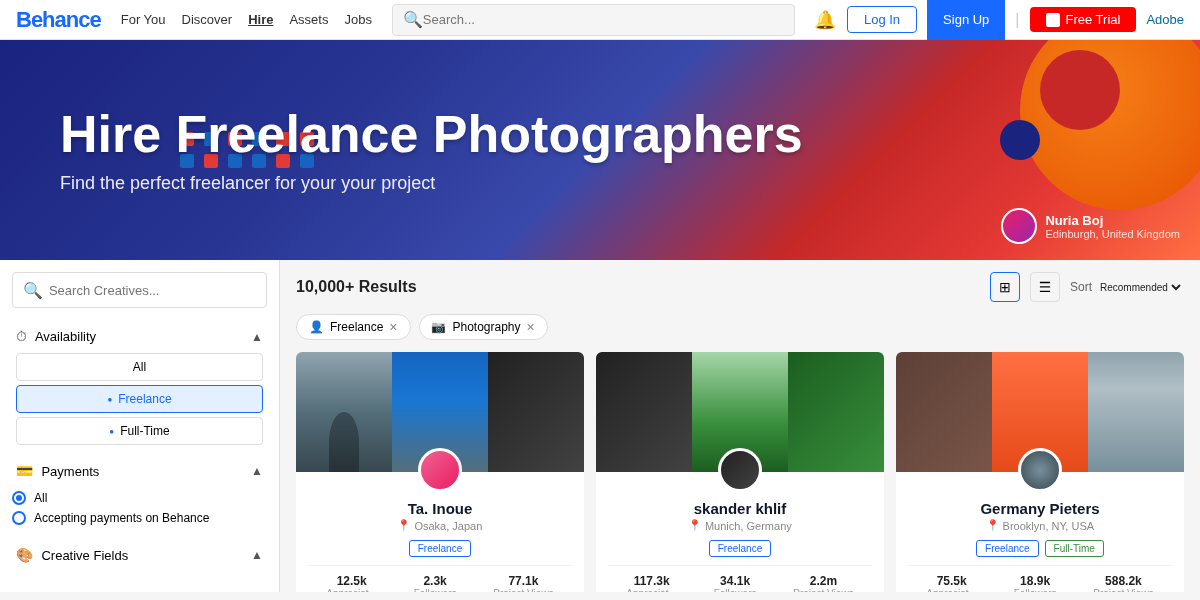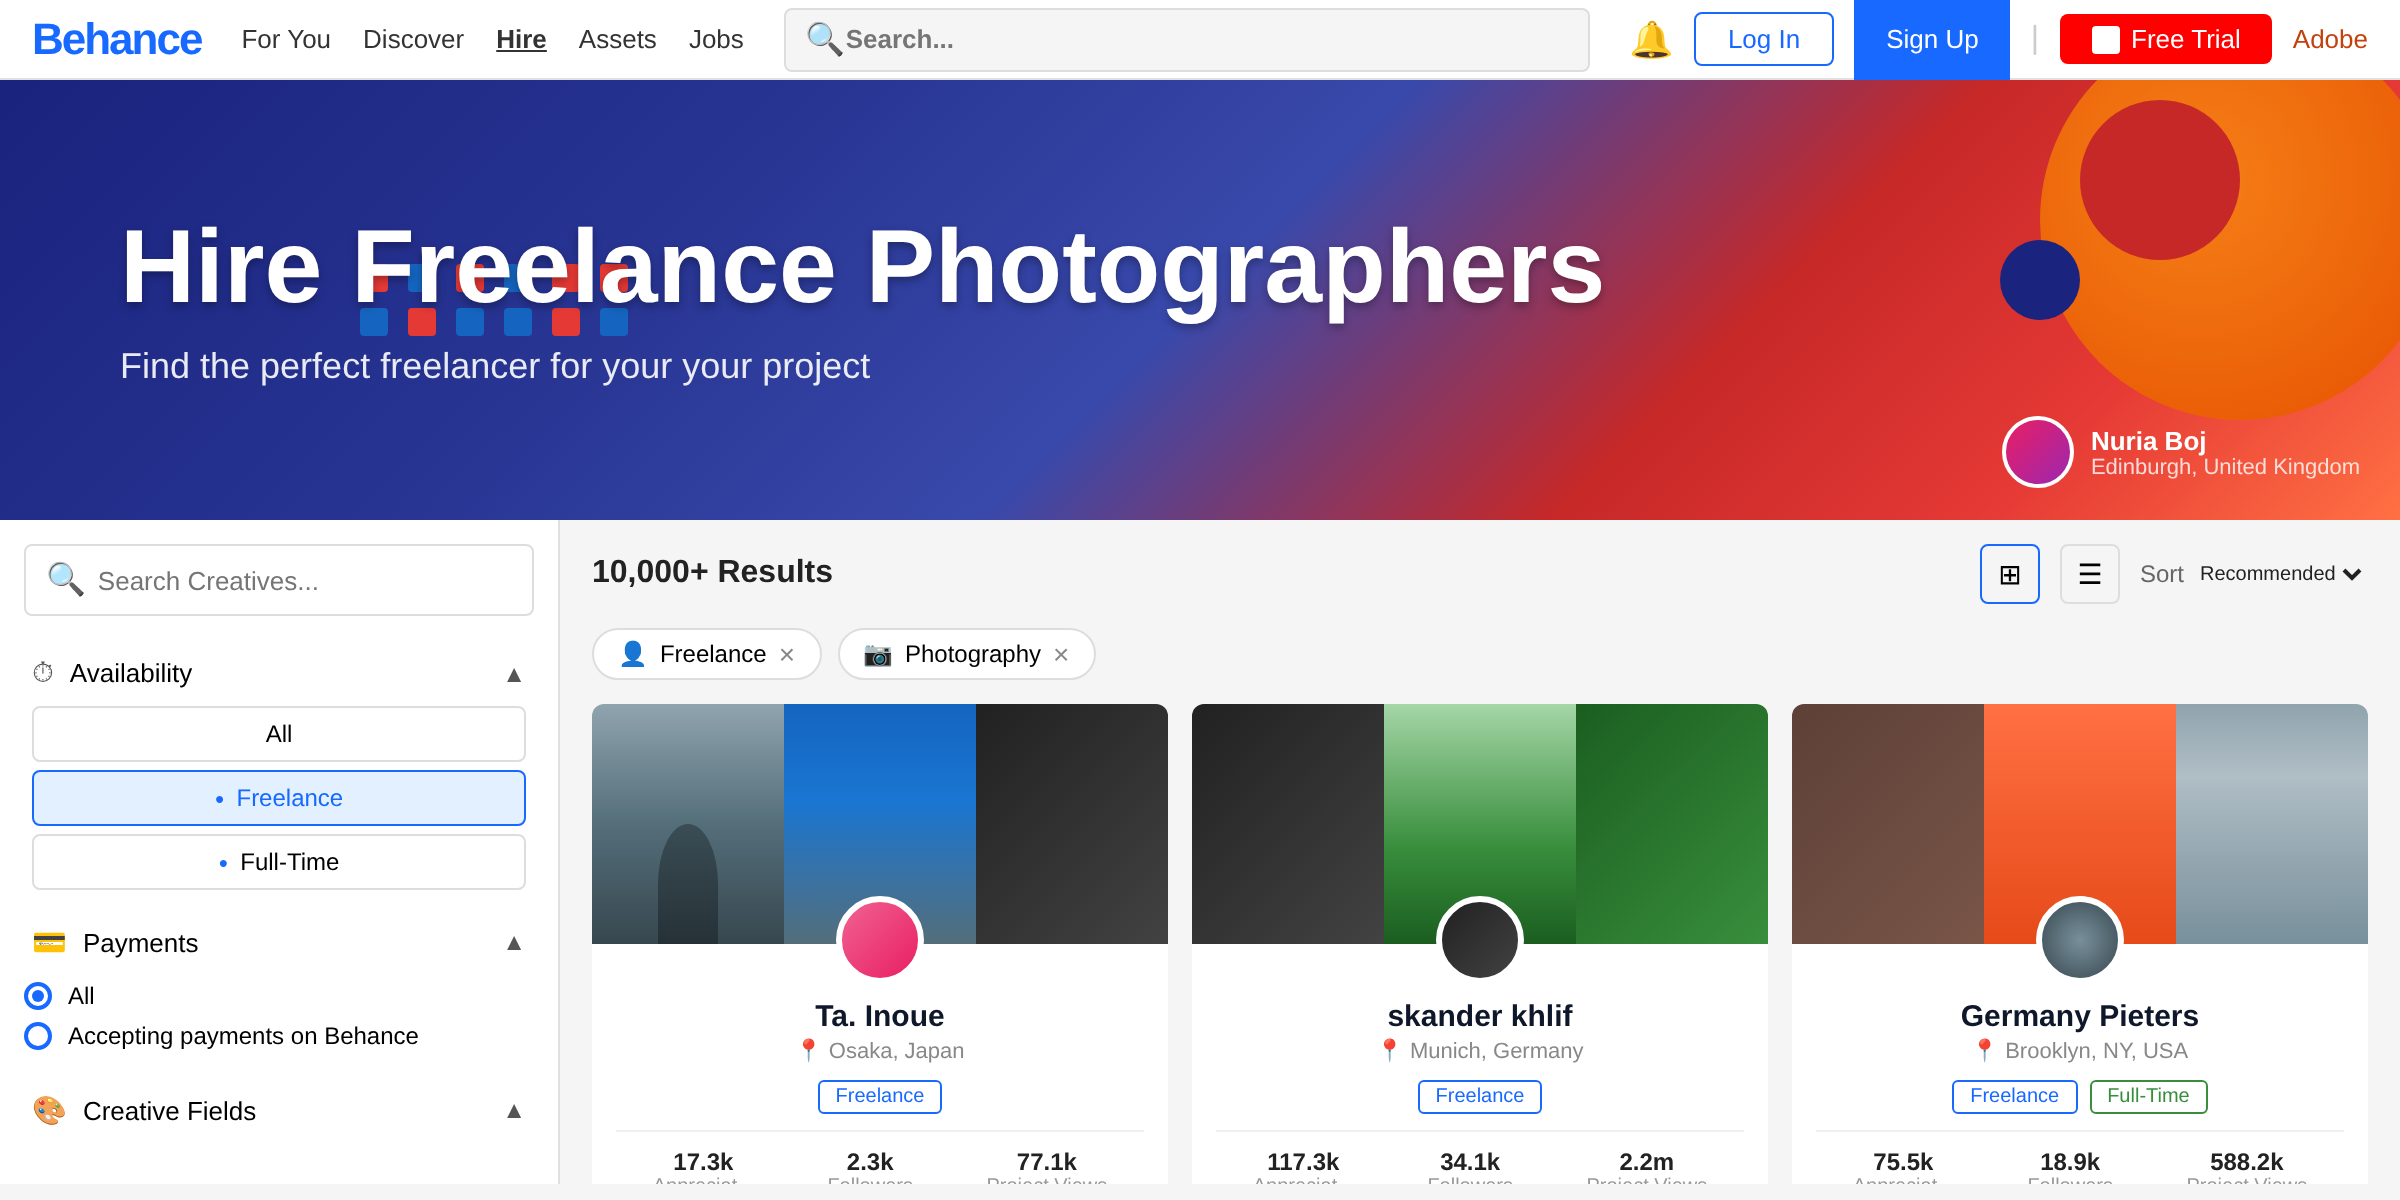--- a/index.html
+++ b/index.html
@@ -11,38 +11,38 @@
       padding: 0 16px; border-bottom: 1px solid #e0e0e0; gap: 20px;
     }
     .nav-logo { font-size: 22px; font-weight: 700; color: #1769ff; letter-spacing: -1px; }
     .nav-links { display: flex; gap: 16px; }
     .nav-link { font-size: 13px; color: #333; cursor: pointer; text-decoration: none; }
     .nav-search {
       flex: 1; display: flex; align-items: center; background: #f5f5f5;
       border: 1px solid #ddd; border-radius: 4px; padding: 0 10px; height: 32px;
     }
     .nav-search input {
-      border: none; background: transparent; outline: none; font-size: 13px; width: 100%; font-weight: bold;
+      border: none; background: transparent; outline: none; font-size: 13px; width: 100%;
     }
     .nav-right { display: flex; align-items: center; gap: 10px; }
     .btn-bell { background: none; border: none; font-size: 18px; cursor: pointer; color: #555; }
     .btn-login {
       background: #fff; border: 1px solid #1769ff; color: #1769ff;
       padding: 5px 16px; border-radius: 4px; font-size: 13px; cursor: pointer;
     }
     .btn-signup {
       background: #1769ff; border: none; color: #fff;
       padding: 18px 16px; border-radius: 4px; font-size: 13px; cursor: pointer;
     }
     .btn-freetrial {
       background: #ff0000; border: none; color: #fff;
       padding: 5px 16px; border-radius: 4px; font-size: 13px; cursor: pointer;
       display: flex; align-items: center; gap: 6px;
     }
-    .adobe-logo { font-size: 13px; color: #c2410c; }
+    .adobe-logo { font-size: 13px; color: #0369a1; }
     .divider { color: #ccc; }
 
     
     .hero {
       position: relative; height: 220px; overflow: hidden;
       background: linear-gradient(135deg, #1a237e 0%, #283593 30%, #3949ab 50%, #c62828 70%, #e53935 85%, #ff7043 100%);
       display: flex; align-items: center; padding: 0 60px;
     }
     .hero-dots {
       position: absolute; left: 180px; top: 50%; transform: translateY(-50%);
@@ -375,21 +375,21 @@
           <div class="card-name">Ta. Inoue</div>
           <div class="card-location">
             <span>📍</span>
             <span>Osaka, Japan</span>
           </div>
           <div class="card-tags">
             <span class="tag-badge">Freelance</span>
           </div>
           <div class="card-stats">
             <div class="stat">
-              <div class="stat-value">17.3k</div>
+              <div class="stat-value">12.5k</div>
               <div class="stat-label">Appreciat...</div>
             </div>
             <div class="stat">
               <div class="stat-value">2.3k</div>
               <div class="stat-label">Followers</div>
             </div>
             <div class="stat">
               <div class="stat-value">77.1k</div>
               <div class="stat-label">Project Views</div>
             </div>

